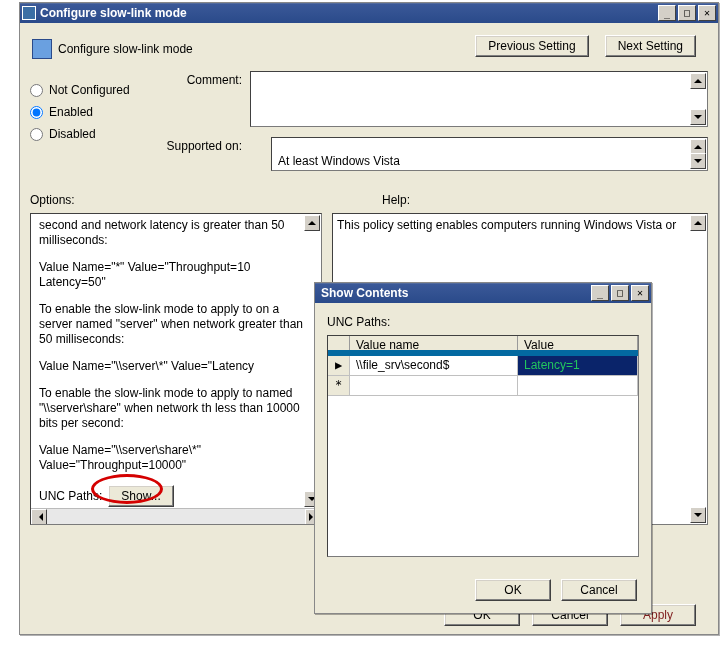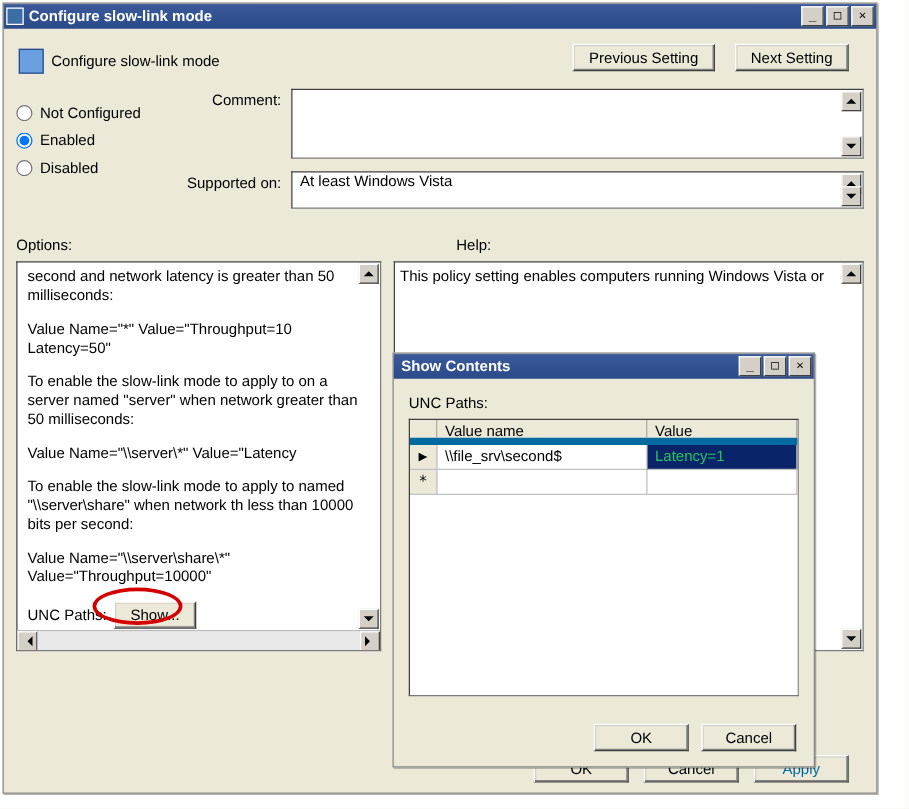--- a/index.html
+++ b/index.html
@@ -7,24 +7,24 @@
 
   
   .win { position: absolute; border: 1px solid #888; background: #ece9d8; box-shadow: 1px 1px 0 rgba(0,0,0,0.3); }
   .titlebar { height: 20px; background: linear-gradient(#7b8aa5,#3b5998 4%,#2a4a8a); color: #fff; display: flex; align-items: center; padding: 0 2px; font-size: 11px; }
   .titlebar .ticon { width: 14px; height: 14px; background: #3b6ea5; border: 1px solid #fff; margin-right: 4px; }
   .titlebar .title { flex: 1; font-weight: bold; }
   .tbtn { width: 18px; height: 16px; margin-left: 2px; background: #d4d0c8; border: 1px solid #fff; border-right-color:#404040; border-bottom-color:#404040; display:flex; align-items:center; justify-content:center; color:#000; font-family:monospace; font-size:10px; line-height:1; }
 
   
   .btn { display:inline-flex; align-items:center; justify-content:center; min-width:76px; height:22px; padding:0 12px; background:#ece9d8; border:1px solid #404040; border-top-color:#fff; border-left-color:#fff; box-shadow: inset -1px -1px 0 #808080, inset 1px 1px 0 #d4d0c8; cursor:default; }
-  .btn.disabled { color:#0369a1; }
-
-  
-  .main { left:2px; top:2px; width:700px; height:633px; }
+  .btn.disabled { color:#7f1d1d; }
+
+  
+  .main { left:19px; top:2px; width:700px; height:633px; }
   .main .body { position:relative; padding:10px; height: calc(100% - 20px); }
 
   .header-icon { width:20px; height:20px; background:#6aa0e0; border:1px solid #2a4a8a; display:inline-block; vertical-align:middle; margin-right:6px; }
   .heading { font-size:13px; margin: 6px 0 12px 2px; display:flex; align-items:center; }
 
   .topbtns { position:absolute; top:12px; right:22px; display:flex; gap:16px; }
 
   .cfgrow { display:flex; margin-top:4px; }
   .radios { width:130px; padding-top:4px; }
   .radio { display:flex; align-items:center; margin:8px 0; gap:6px; }
@@ -32,21 +32,21 @@
 
   .fieldcol { flex:1; }
   .frow { display:flex; margin-bottom:10px; }
   .flabel { width:90px; text-align:right; padding-right:8px; padding-top:2px; }
   .textarea { flex:1; height:56px; border:1px solid #7a7a7a; border-top-color:#404040; border-left-color:#404040; background:#fff; position:relative; }
   .sunken { border:1px solid #7a7a7a; border-top-color:#404040; border-left-color:#404040; background:#fff; }
   .scrollbtn { position:absolute; right:1px; width:16px; height:16px; background:#d4d0c8; border:1px solid #fff; border-right-color:#404040; border-bottom-color:#404040; display:flex; align-items:center; justify-content:center; }
   .scrollbtn.up { top:1px; } .scrollbtn.down { bottom:1px; }
   .arrow { width:0; height:0; border-left:4px solid transparent; border-right:4px solid transparent; }
   .arrow.up { border-bottom:4px solid #000; } .arrow.down { border-top:4px solid #000; }
-  .supported { flex:1; height:30px; padding:0 6px; position:relative; }
+  .supported { flex:1; height:30px; padding:16px 6px; position:relative;margin-left:21px; }
 
   .labrow { display:flex; margin-top:12px; }
   .labrow .l { width:352px; } .labrow .r { flex:1; }
 
   .panes { display:flex; margin-top:6px; gap:10px; height:312px; }
   .pane { border:1px solid #7a7a7a; border-top-color:#404040; border-left-color:#404040; background:#fff; position:relative; overflow:hidden; }
   .pane.options { width:292px; padding:4px 8px; }
   .pane.help { flex:1; padding:4px 6px 4px 4px; }
   .pane .scrollbtn { }
   .pane p { margin:0 0 12px 0; line-height:1.25; }

